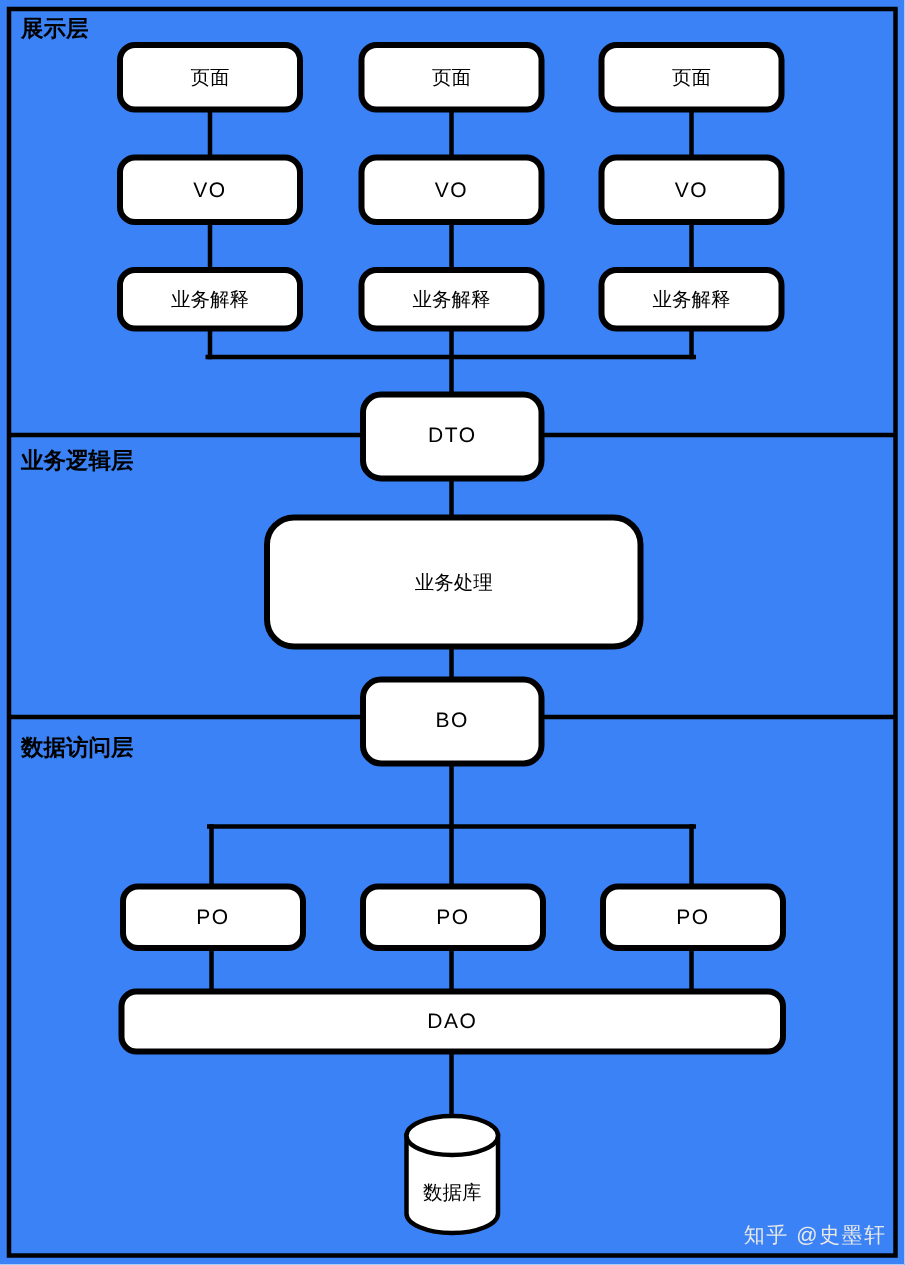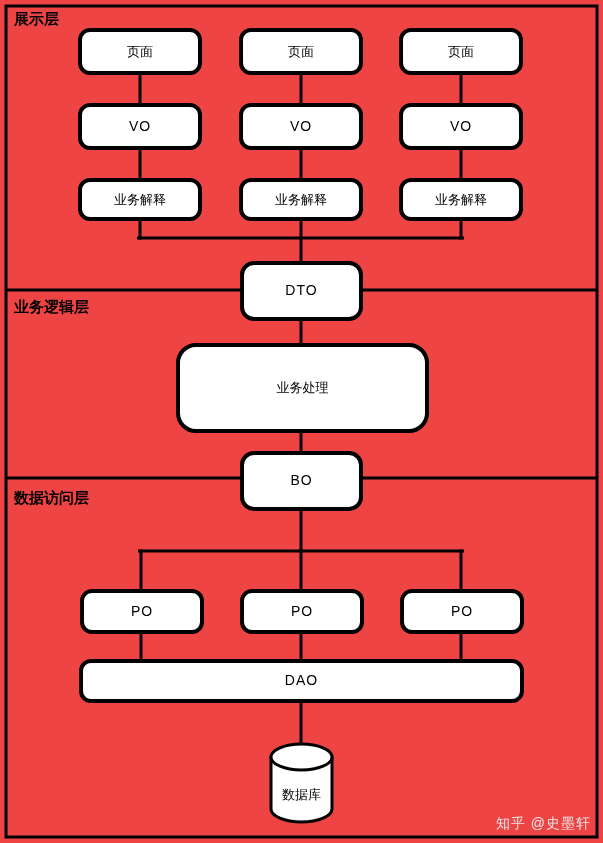--- a/index.html
+++ b/index.html
@@ -8,21 +8,21 @@
     padding: 0;
     background: #ffffff;
   }
   body {
     font-family: "Liberation Sans", "DejaVu Sans", sans-serif;
   }
   #diagram-root {
     position: relative;
     width: 603px;
     height: 843px;
-    background: #ef4444;
+    background: #3b82f6;
     overflow: hidden;
   }
   #diagram-svg {
     position: absolute;
     top: 0;
     left: 0;
     width: 603px;
     height: 843px;
     display: block;
   }

